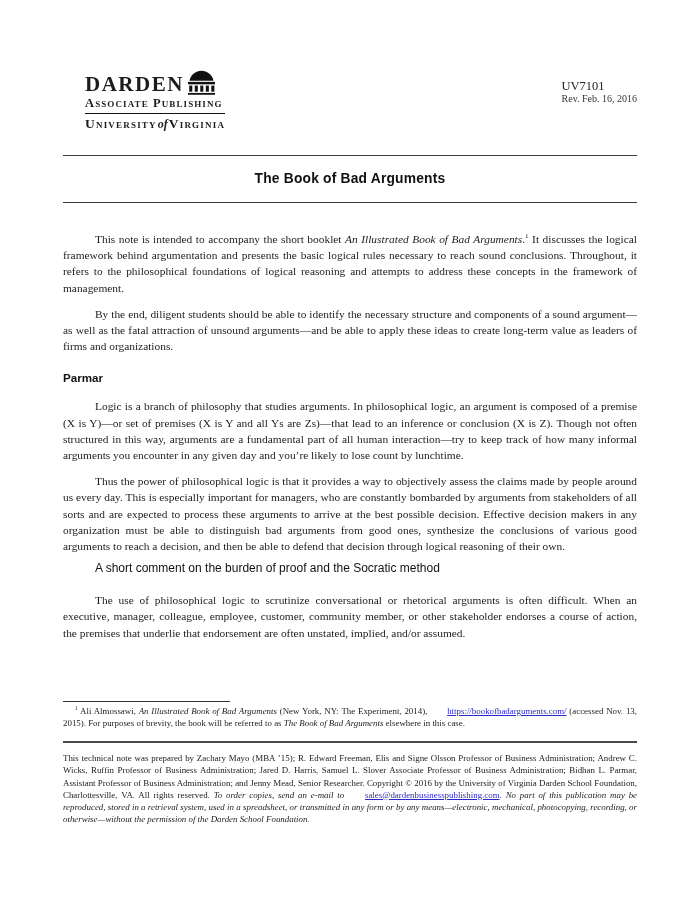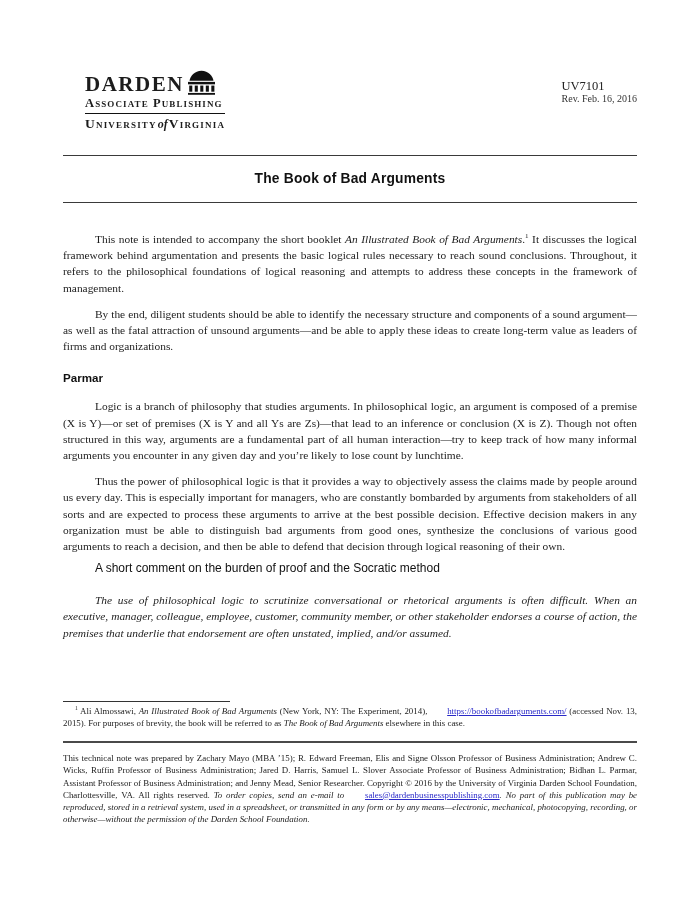--- a/index.html
+++ b/index.html
@@ -29,21 +29,21 @@
   
   .rule{border:none;border-top:1.3px solid #3a3a3a;margin:0;}
   .header-rule{margin-top:21px;}
   .title{font-family:"Liberation Sans", sans-serif;font-weight:bold;font-size:13.8px;text-align:center;padding:15px 0 16px 0;letter-spacing:0.2px;color:#111;}
   
   .body-p{font-size:11.4px;line-height:16.2px;text-align:justify;margin:0;text-indent:32px;}
   .p1{margin-top:28px;}
   .p-gap{margin-top:10px;}
   .h-logic{font-family:"Liberation Sans", sans-serif;font-weight:bold;font-size:11.6px;line-height:16px;margin:16px 0 0 0;color:#111;}
   .h-sub{font-family:"Liberation Sans", sans-serif;font-weight:normal;font-size:12px;line-height:16px;margin:6px 0 16px 0;text-indent:32px;color:#111;}
-  .after-head{margin-top:12px;font-style:italic;}
+  .after-head{margin-top:12px;}
   .after-logic{margin-top:12px;}
   .seg-i{font-style:italic;}
   .seg-sup{vertical-align:super;font-size:0.62em;line-height:0;}
   a.seg-link{color:#2929c8;text-decoration:underline;cursor:pointer;padding-left:17px;}
   
   .bottom{position:absolute;left:63px;right:63px;top:701px;}
   .fn-rule{border:none;border-top:1px solid #333;width:167px;margin:0;}
   .footnote{font-size:8.9px;line-height:11.6px;text-align:justify;margin:4px 0 0 0;text-indent:12px;color:#222;}
   .footer-rule{border:none;border-top:2px solid #4a4a4a;margin-top:12px;}
   .footer{font-size:8.9px;line-height:12.2px;text-align:justify;margin:9px 0 12px 0;color:#222;}

